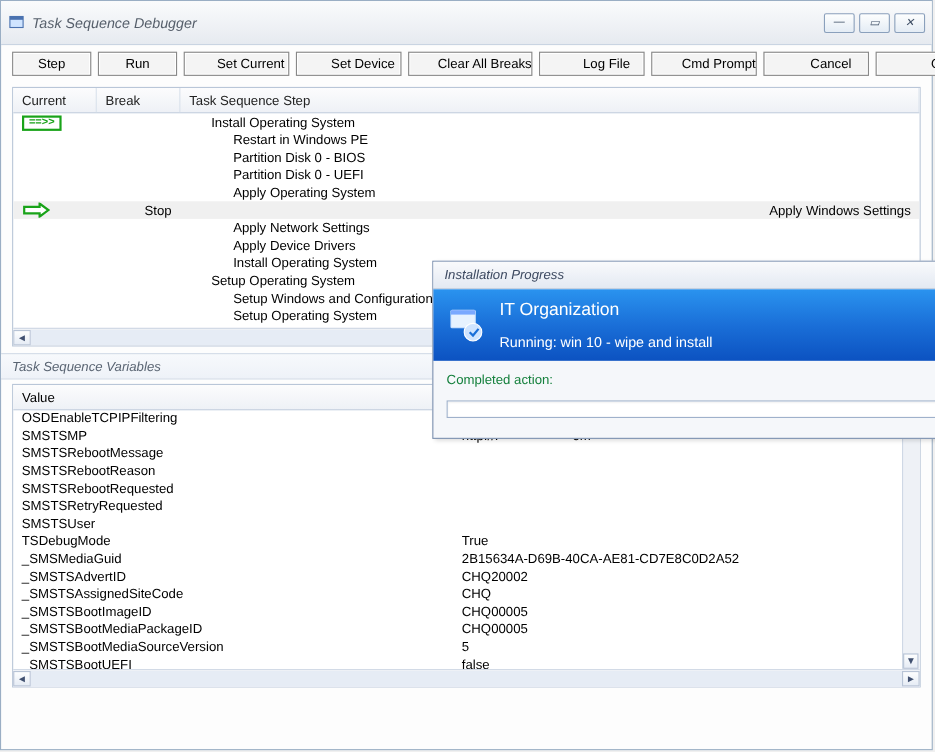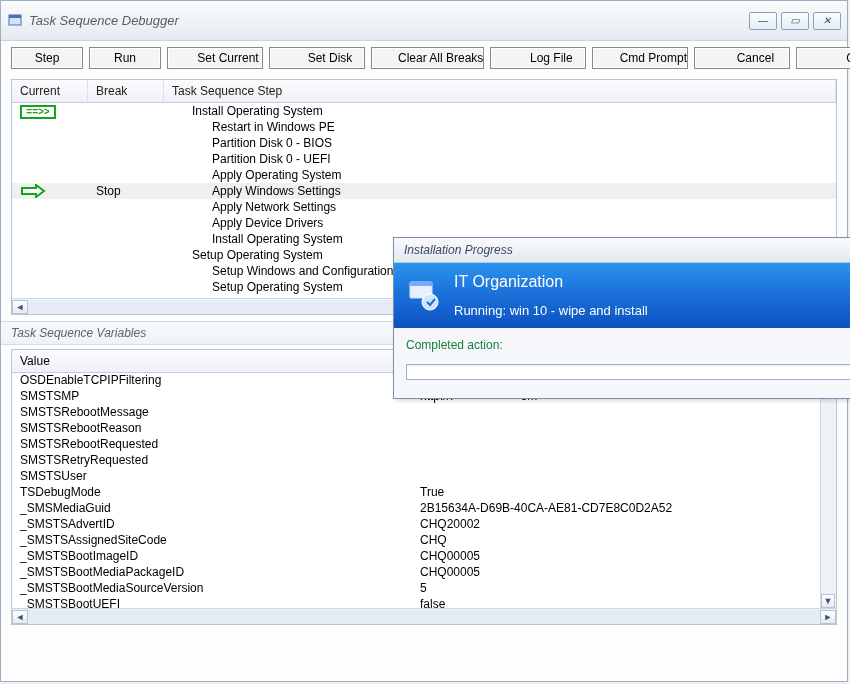--- a/index.html
+++ b/index.html
@@ -86,21 +86,21 @@
   .col-cur { width: 76px; }
   .col-brk { width: 76px; }
   .col-step { flex: 1; }
   .ts-body { position: relative; overflow-x: auto; height: 200px; }
   .ts-row {
     display: flex;
     align-items: center;
     height: 16px;
     font-size: 12px;
   }
-  .ts-row.sel { background: #f0f0f0; }
+  .ts-row.sel { background: #f0f0f0; text-align: right; }
   .ts-row > div { padding: 0 8px; }
   .ts-row .col-step { flex:1; white-space: nowrap; }
   .indent1 { padding-left: 28px !important; }
   .indent2 { padding-left: 48px !important; }
   .cur-marker {
     display:inline-block; width:36px; height:14px;
     border:2px solid #19a319; color:#19a319; font-weight:bold;
     font-size:10px; line-height:10px; text-align:center;
   }
   .arrow-icon svg { display:block; }
@@ -199,21 +199,21 @@
       <div class="winbtn">—</div>
       <div class="winbtn">▭</div>
       <div class="winbtn">✕</div>
     </div>
   </div>
 
   <div class="toolbar">
     <button>Step</button>
     <button>Run</button>
     <button class="wide">Set Current</button>
-    <button class="wide">Set Disk</button>
+    <button class="wide">Set Device</button>
     <button class="wide">Clear All Breaks</button>
     <button class="wide">Log File</button>
     <button class="wide">Cmd Prompt</button>
     <button class="wide">Cancel</button>
     <button class="wide">Quit</button>
   </div>
 
   <div class="ts-grid">
     <div class="ts-head">
       <div class="col-cur">Current</div>

